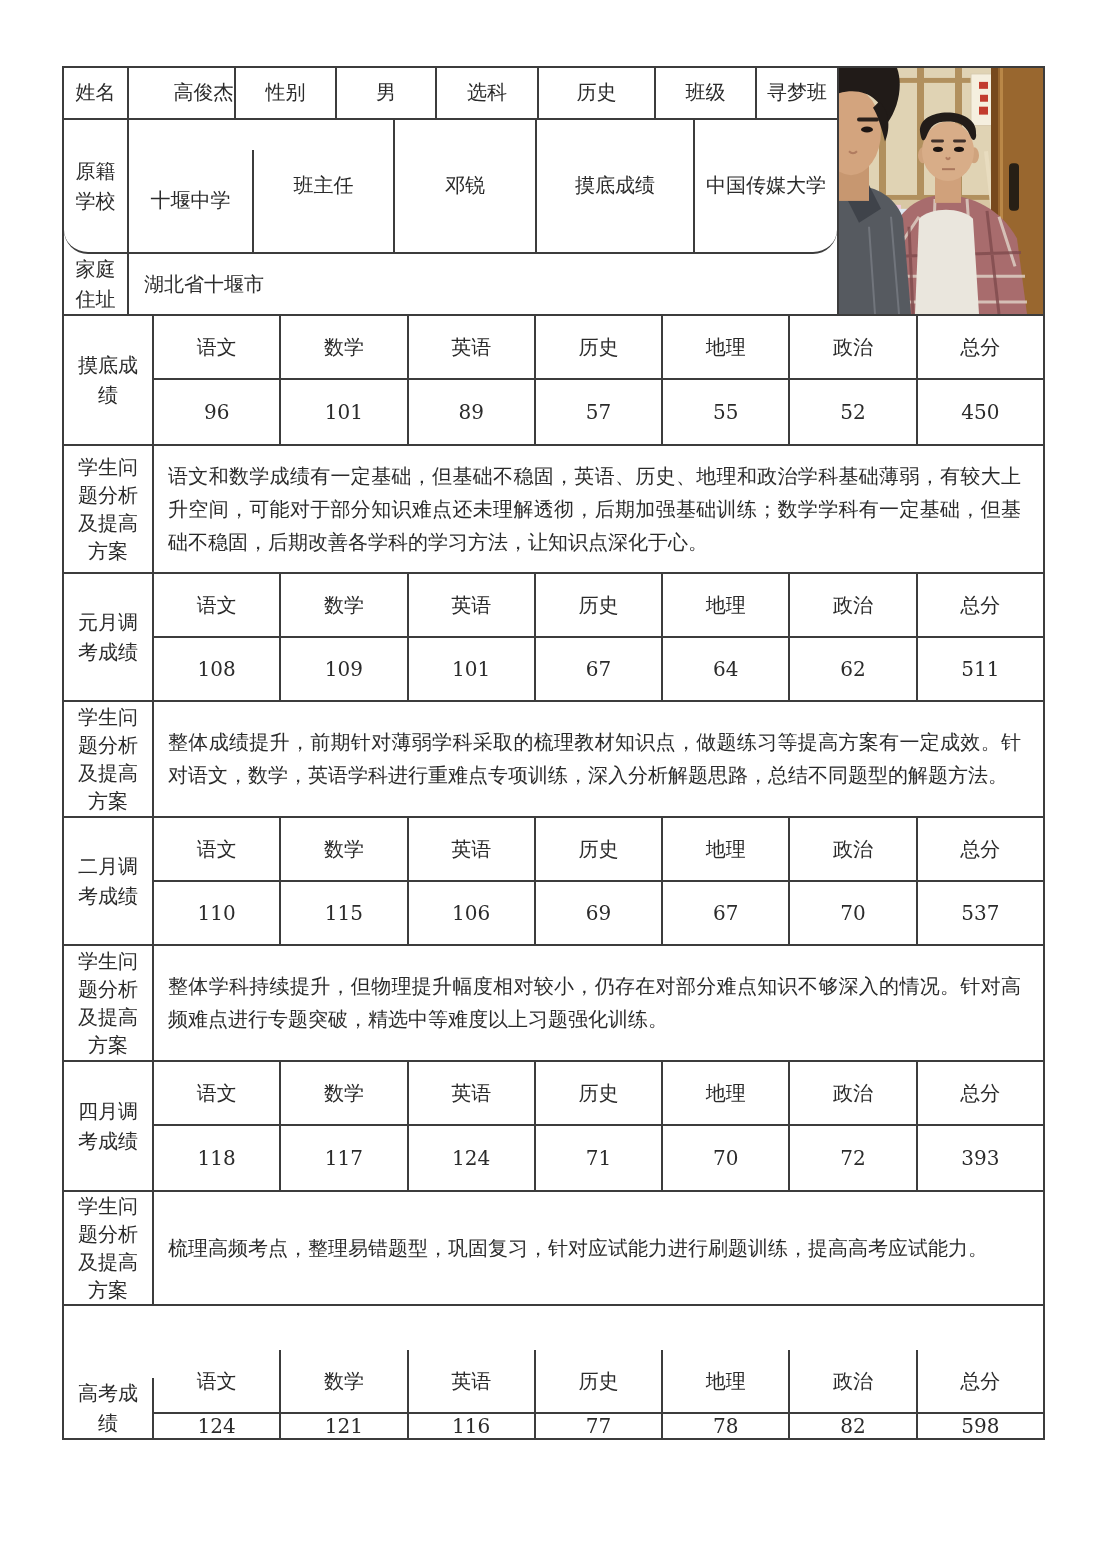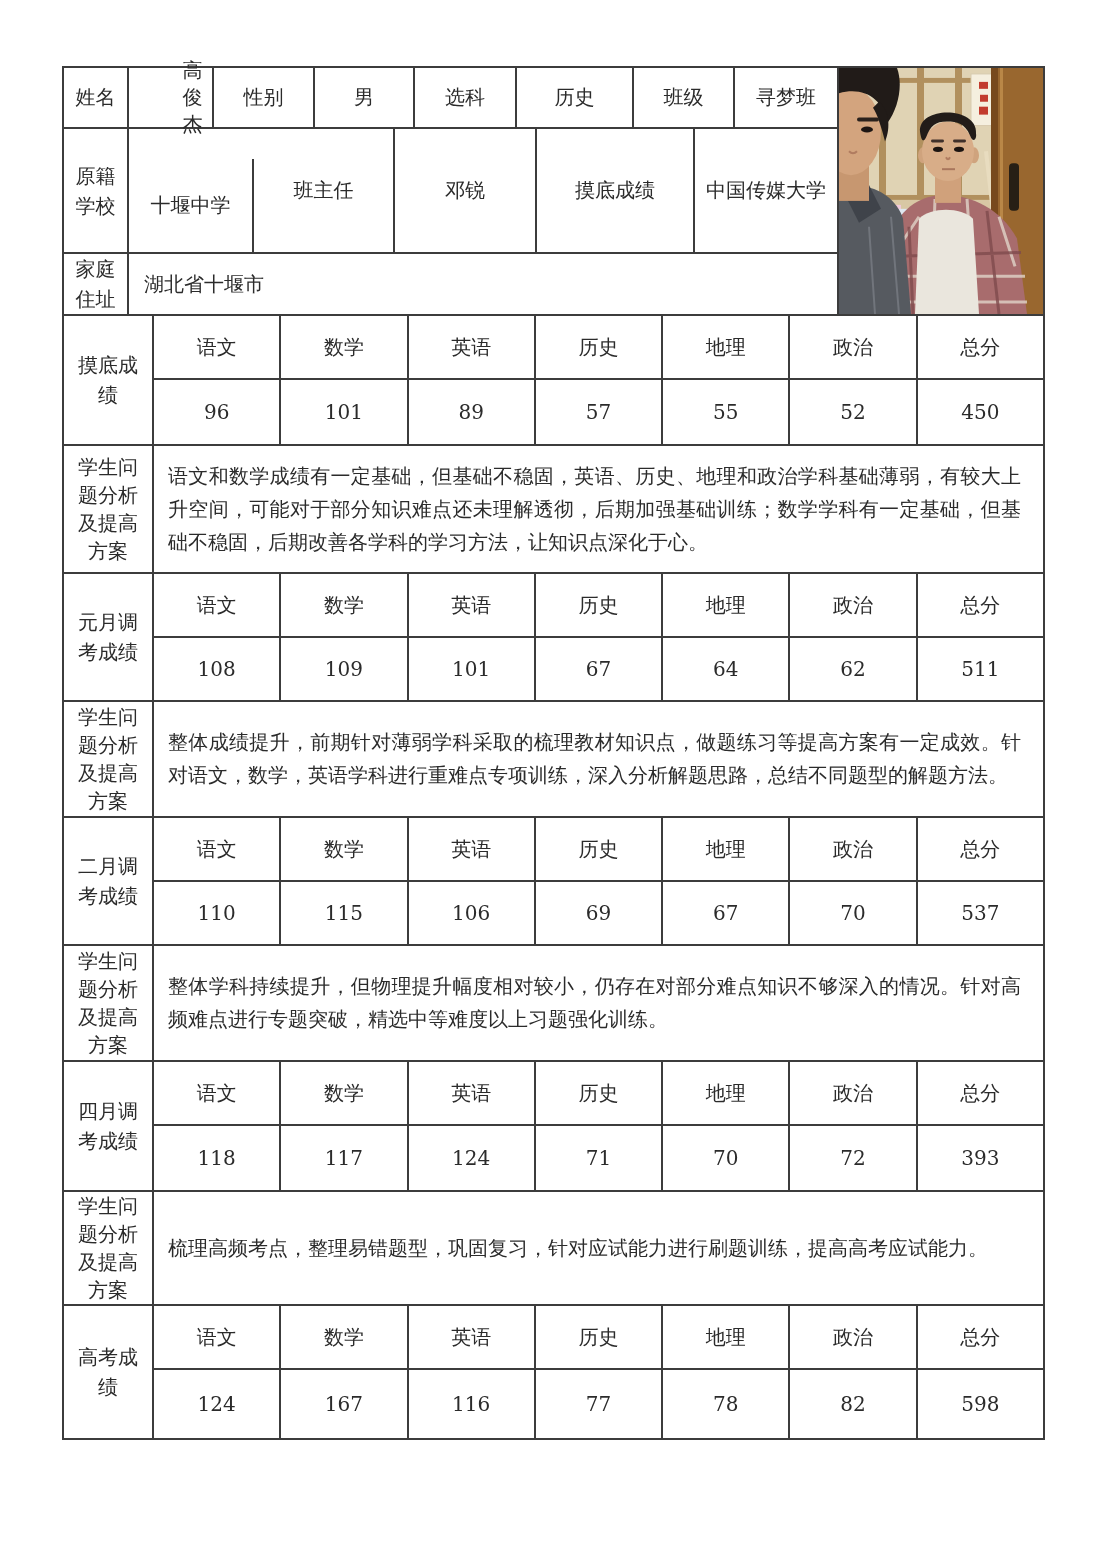--- a/index.html
+++ b/index.html
@@ -8,35 +8,35 @@
   .doc{position:absolute;left:62px;top:66px;width:983px;height:1374px;
        border:2px solid #3c3c3c;box-sizing:border-box;background:#fff;}
   .doc *{box-sizing:border-box;}
   .cell{border-right:2px solid #3c3c3c;display:flex;align-items:center;
         justify-content:center;font-size:20px;text-align:center;}
   .cell.last{border-right:none;}
   
   .top{height:248px;display:flex;border-bottom:2px solid #3c3c3c;}
   .top-left{width:775px;display:flex;flex-direction:column;border-right:2px solid #3c3c3c;}
   .r1{height:61px;display:flex;border-bottom:2px solid #3c3c3c;}
-  .r2{height:158px;display:flex;border-bottom:2px solid #3c3c3c;}
+  .r2{height:158px;display:flex;border-bottom:2px solid #3c3c3c;border-radius:24px;}
   .r3{flex:1;display:flex;}
-  .w65{width:65px;} .w85{width:85px;padding-left:44px;} .w101{width:101px;} .w100{width:100px;}
+  .w65{width:65px;} .w85{width:107px;padding-left:44px;} .w101{width:101px;} .w100{width:100px;}
   .w102{width:102px;} .w117{width:117px;} .w125{width:125px;margin-top:30px;} .w141{width:141px;}
   .w142{width:142px;} .w158{width:158px;}
   .grow{flex:1;}
   .lbl2{width:46px;line-height:30px;word-break:break-all;display:inline-block;}
   .lbl3{width:64px;line-height:30px;word-break:break-all;display:inline-block;}
   .lbl4{width:64px;line-height:28px;word-break:break-all;display:inline-block;}
   .addr{justify-content:flex-start;padding-left:15px;text-align:left;}
   .photo{flex:1;overflow:hidden;background:#d9c8a6;}
   .photo svg{display:block;width:100%;height:100%;}
   
   .sec{display:flex;border-bottom:2px solid #3c3c3c;}
-  .sec.last{border-bottom:none;}
+  .sec.last{border-bottom:none;align-items:flex-end;}
   .sec-label{width:90px;border-right:2px solid #3c3c3c;display:flex;
              align-items:center;justify-content:center;text-align:center;font-size:20px;}
   .score-grid{flex:1;display:flex;flex-direction:column;}
   .shead{height:64px;display:flex;border-bottom:2px solid #3c3c3c;}
   .svals{flex:1;display:flex;}
   .sc{flex:1;border-right:2px solid #3c3c3c;display:flex;align-items:center;
       justify-content:center;font-size:20px;}
   .sc:last-child{border-right:none;}
   
   .an-text{flex:1;display:flex;align-items:center;padding:8px 22px 8px 14px;
@@ -275,21 +275,21 @@
         <div class="sc">语文</div>
         <div class="sc">数学</div>
         <div class="sc">英语</div>
         <div class="sc">历史</div>
         <div class="sc">地理</div>
         <div class="sc">政治</div>
         <div class="sc">总分</div>
       </div>
       <div class="svals">
         <div class="sc">124</div>
-        <div class="sc">167</div>
+        <div class="sc">121</div>
         <div class="sc">116</div>
         <div class="sc">77</div>
         <div class="sc">78</div>
         <div class="sc">82</div>
         <div class="sc">598</div>
       </div>
     </div>
   </div>
 
 </div>

